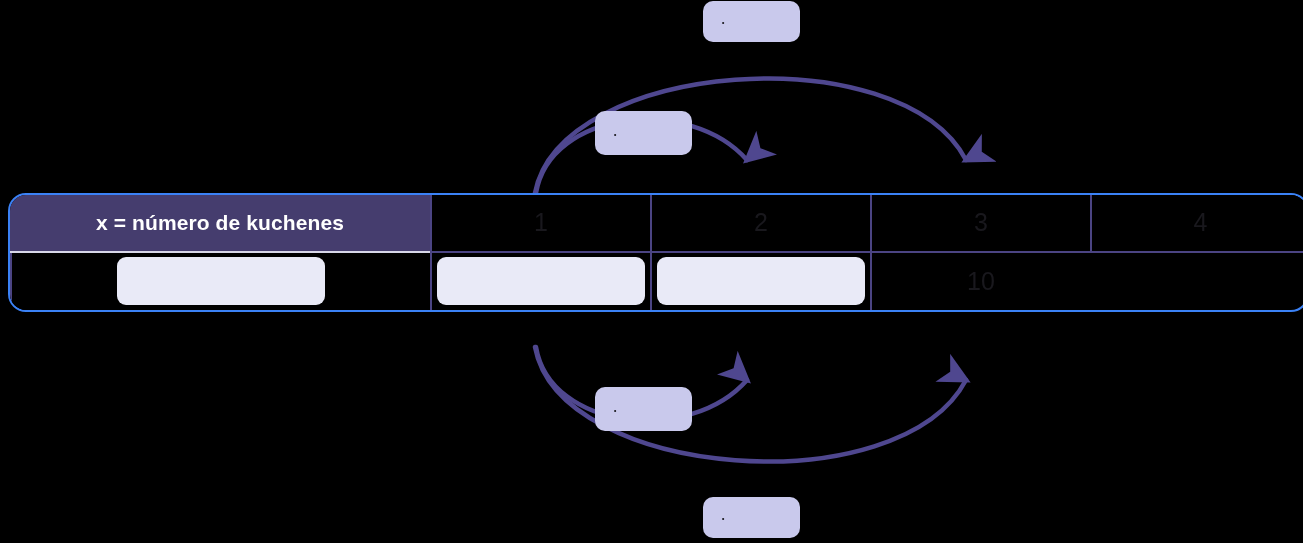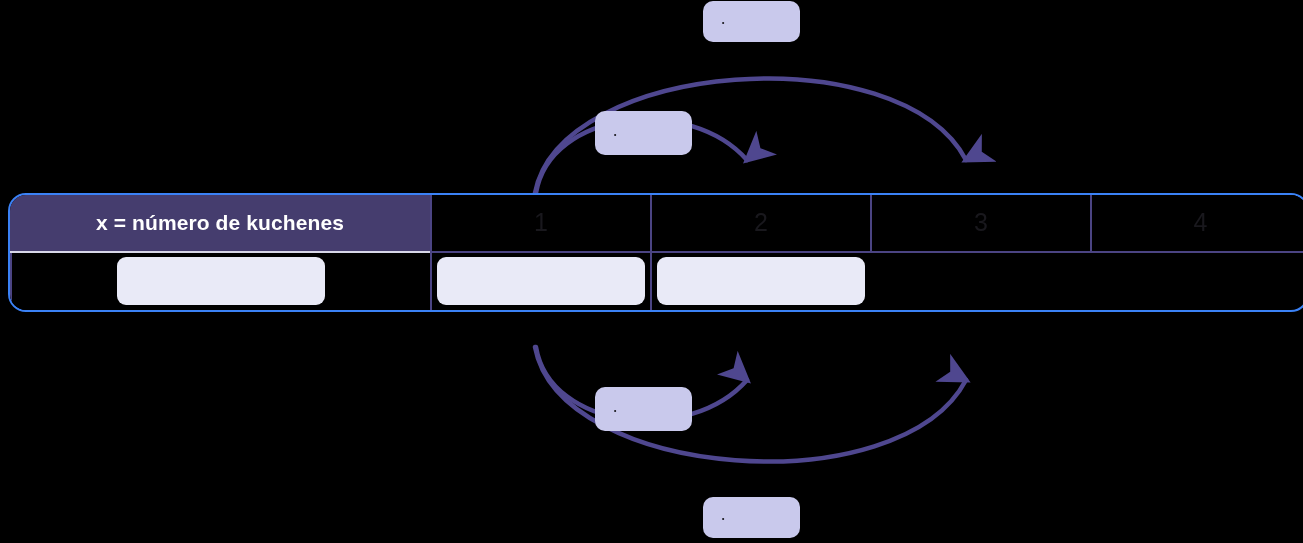--- a/index.html
+++ b/index.html
@@ -171,16 +171,19 @@
 
     <div class="cell">
       <input class="blank" type="text" value="" style="">
     </div>
     <div class="cell">
       <input class="blank" type="text" value="" style="">
     </div>
     <div class="cell">
       <input class="blank" type="text" value="" style="">
     </div>
+    <div class="cell">
+      <span class="cellvalue">10</span>
+    </div>
 
   </div>
 
 </div>
 
 </body></html>

